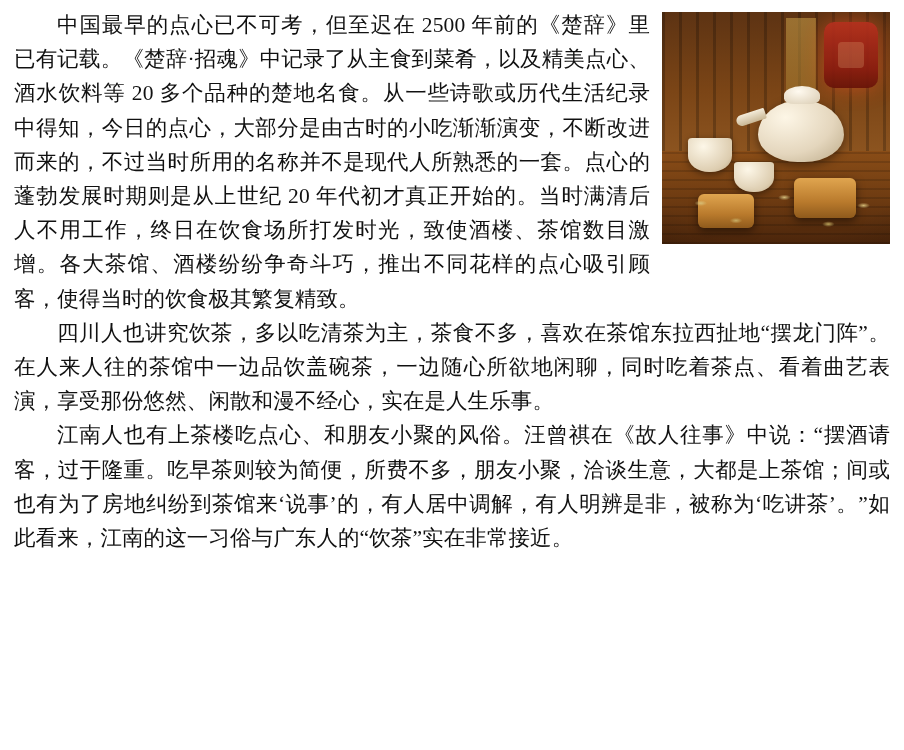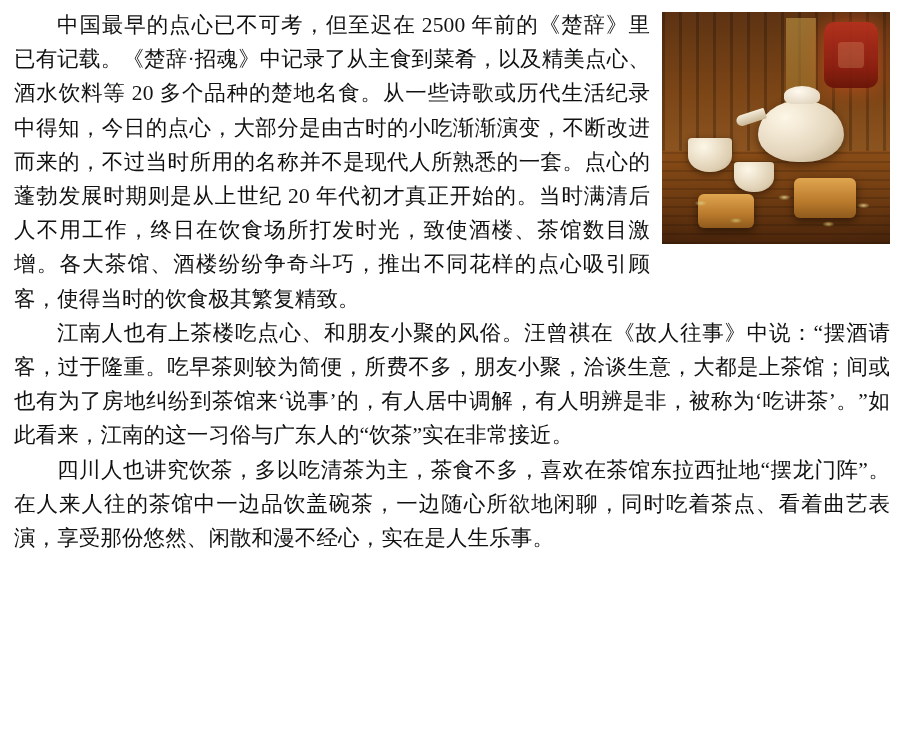--- a/index.html
+++ b/index.html
@@ -168,17 +168,17 @@
         <div class="cup1"></div>
         <div class="cup2"></div>
         <div class="cake1"></div>
         <div class="cake2"></div>
         <div class="herbs"></div>
         <div class="vignette"></div>
       </div>
     </div>
 
     <p>中国最早的点心已不可考，但至迟在 2500 年前的《楚辞》里已有记载。《楚辞·招魂》中记录了从主食到菜肴，以及精美点心、酒水饮料等 20 多个品种的楚地名食。从一些诗歌或历代生活纪录中得知，今日的点心，大部分是由古时的小吃渐渐演变，不断改进而来的，不过当时所用的名称并不是现代人所熟悉的一套。点心的蓬勃发展时期则是从上世纪 20 年代初才真正开始的。当时满清后人不用工作，终日在饮食场所打发时光，致使酒楼、茶馆数目激增。各大茶馆、酒楼纷纷争奇斗巧，推出不同花样的点心吸引顾客，使得当时的饮食极其繁复精致。</p>
+    <p>四川人也讲究饮茶，多以吃清茶为主，茶食不多，喜欢在茶馆东拉西扯地“摆龙门阵”。在人来人往的茶馆中一边品饮盖碗茶，一边随心所欲地闲聊，同时吃着茶点、看着曲艺表演，享受那份悠然、闲散和漫不经心，实在是人生乐事。</p>
     <p>江南人也有上茶楼吃点心、和朋友小聚的风俗。汪曾祺在《故人往事》中说：“摆酒请客，过于隆重。吃早茶则较为简便，所费不多，朋友小聚，洽谈生意，大都是上茶馆；间或也有为了房地纠纷到茶馆来‘说事’的，有人居中调解，有人明辨是非，被称为‘吃讲茶’。”如此看来，江南的这一习俗与广东人的“饮茶”实在非常接近。</p>
-    <p>四川人也讲究饮茶，多以吃清茶为主，茶食不多，喜欢在茶馆东拉西扯地“摆龙门阵”。在人来人往的茶馆中一边品饮盖碗茶，一边随心所欲地闲聊，同时吃着茶点、看着曲艺表演，享受那份悠然、闲散和漫不经心，实在是人生乐事。</p>
 
   </div>
 </div>
 
 </body></html>

